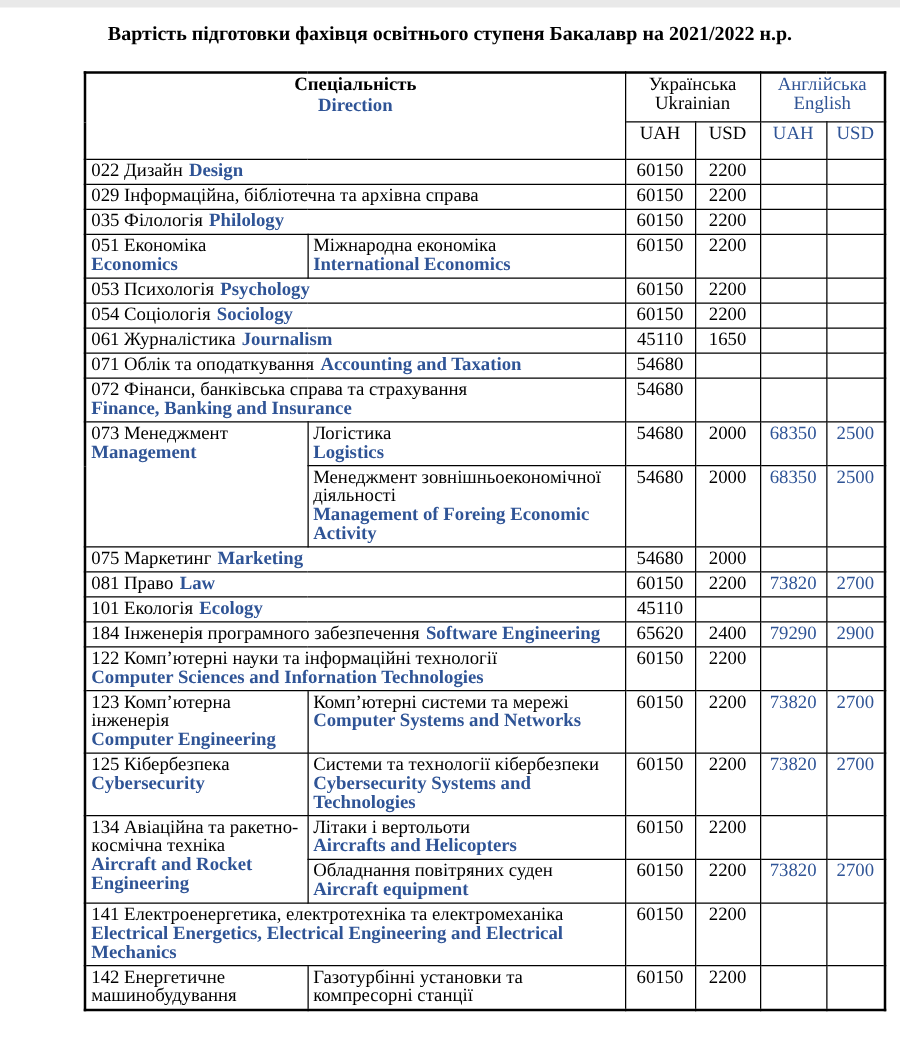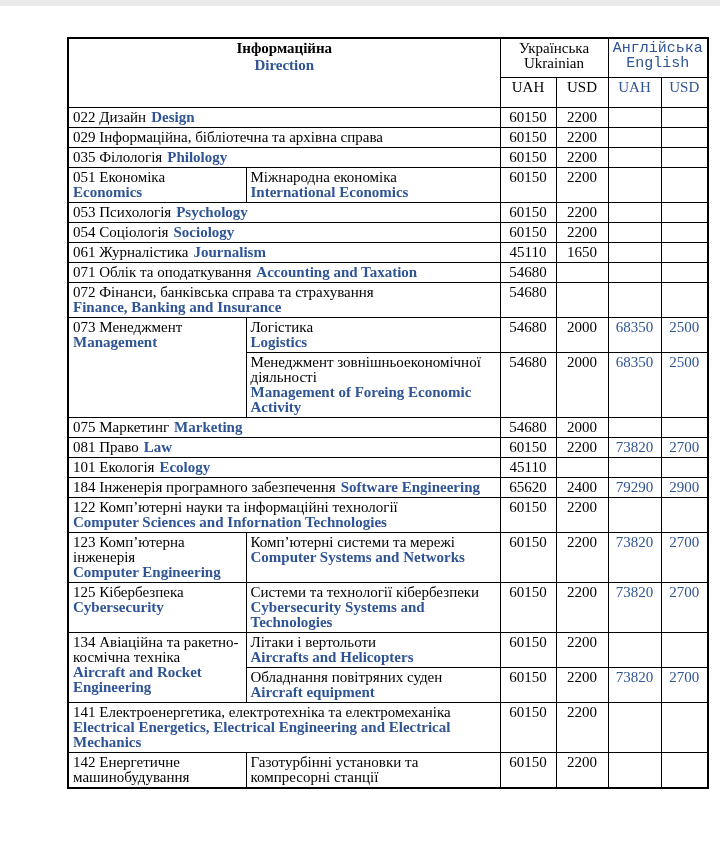--- a/index.html
+++ b/index.html
@@ -44,51 +44,52 @@
     border:1px solid var(--line);
     padding:2px 4px;
     vertical-align:top;
     overflow:hidden;
   }
   thead th{font-weight:normal;text-align:center;vertical-align:middle;}
   .spec-head{font-weight:bold;}
   .spec-head .hdr-en{display:block;color:var(--blue);margin-top:2px;}
   .lang-head{height:34px;}
   .lang-head span{display:block;}
-  .lang-head.eng{color:var(--blue);font-family:Liberation Mono, monospace;}
+  .lang-head.eng{color:var(--blue);}
   .cur-head{font-weight:normal;height:25px;vertical-align:top;padding-top:3px;margin-left:40px;}
   .cur-head.eng{color:var(--blue);}
   td.spec{text-align:left;padding-left:5px;}
   td.spec .en{color:var(--blue);font-weight:bold;}
   td.spec .en.inline{margin-left:5px;}
   td.spec .en.block{display:block;}
   td.fee{text-align:center;}
   td.fee.eng{color:var(--blue);}
 </style>
 </head>
 <body>
 
 <div class="top-strip"></div>
 
 <div class="doc">
 
+  <div class="title">Вартість підготовки фахівця освітнього ступеня Бакалавр на 2021/2022 н.р.</div>
 
   <table class="fees">
     <colgroup>
       <col style="width:178px">
         <col style="width:254px">
       <col style="width:56px">
         <col style="width:52px">
       <col style="width:53px">
         <col style="width:47px">
     </colgroup>
     <thead>
       <tr>
         <th class="spec-head" colspan="2" rowspan="2">
-          <span class="hdr-uk">Інформаційна</span>
+          <span class="hdr-uk">Спеціальність</span>
           <span class="hdr-en">Direction</span>
         </th>
         <th class="lang-head" colspan="2">
           <span>Українська</span>
           <span>Ukrainian</span>
         </th>
         <th class="lang-head eng" colspan="2">
           <span>Англійська</span>
           <span>English</span>
         </th>

